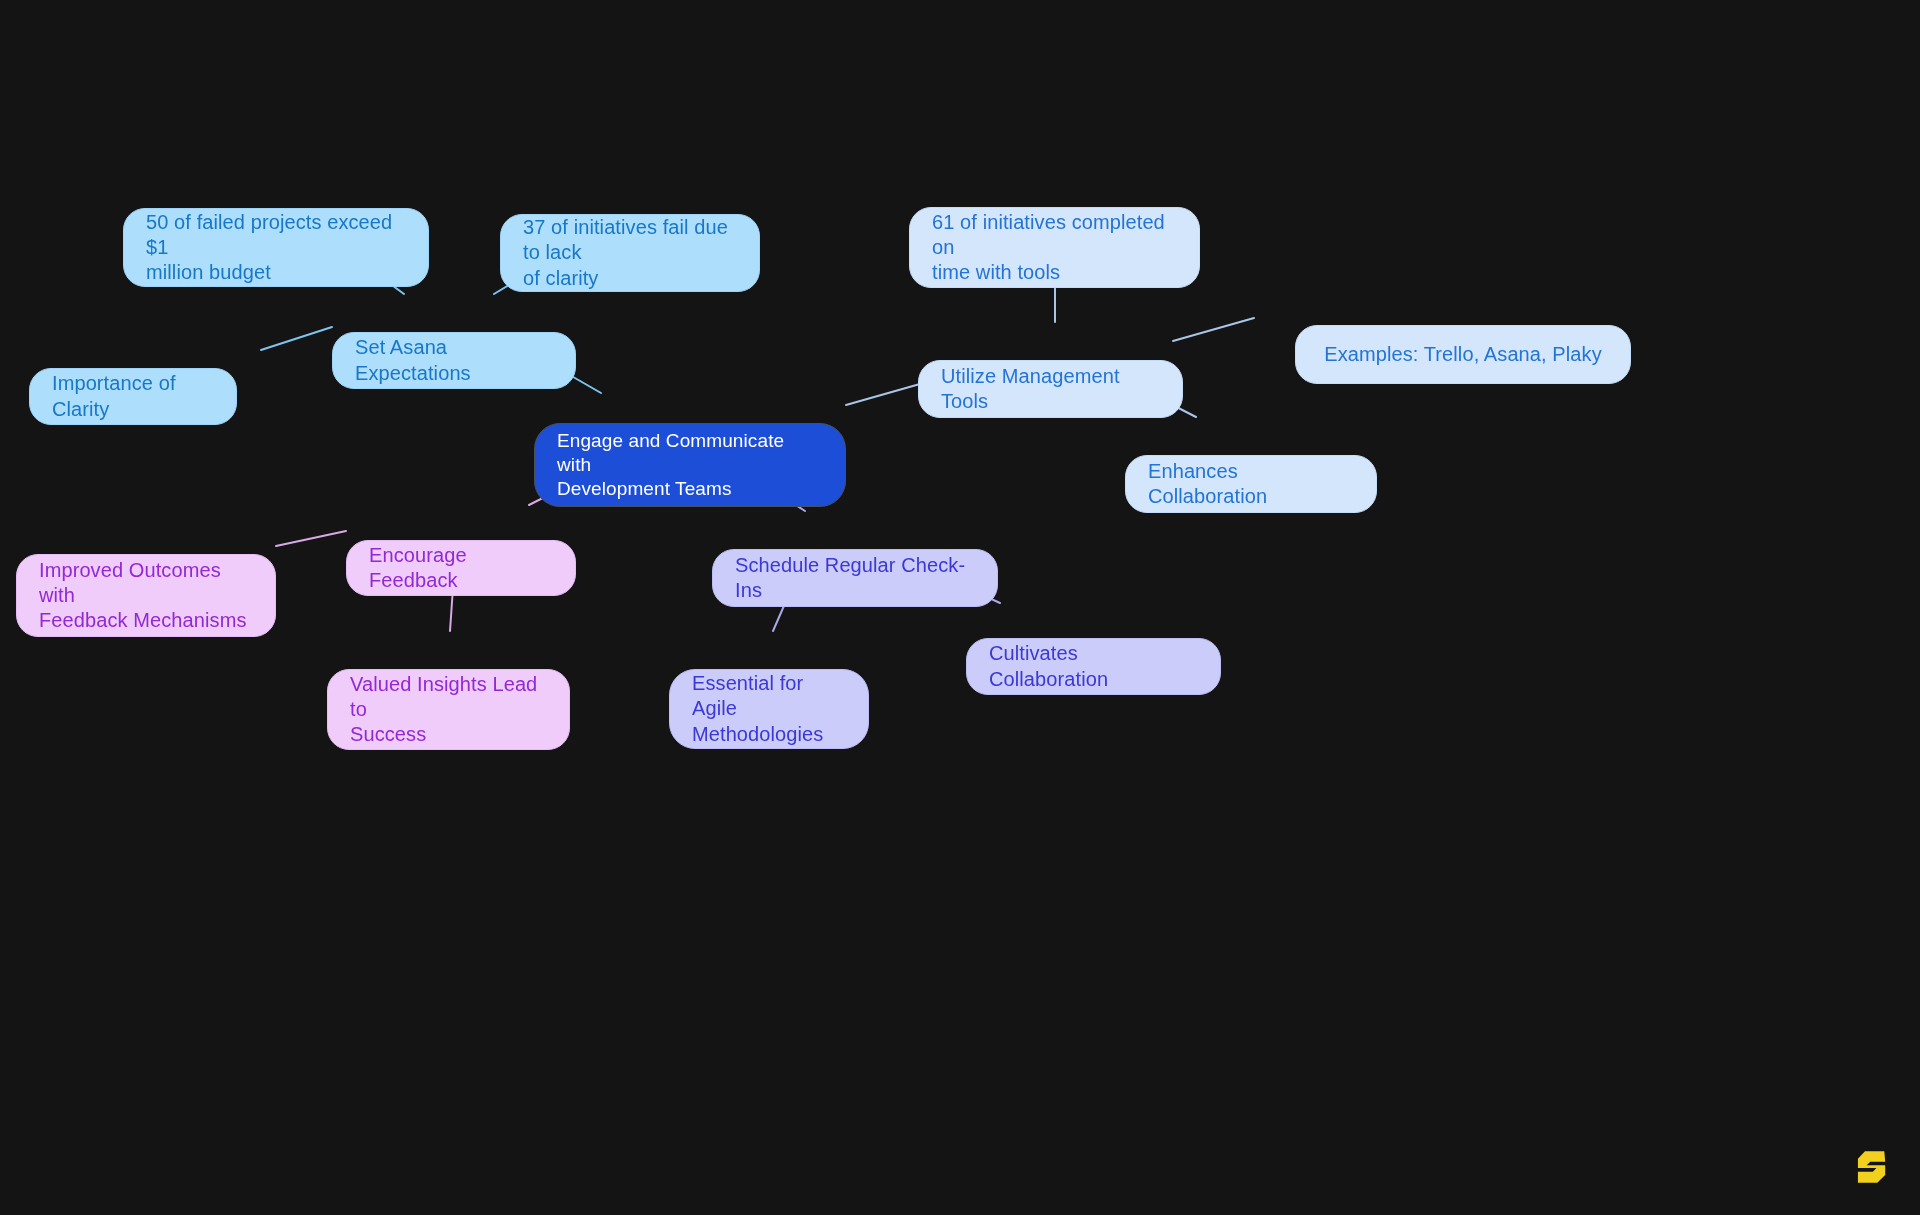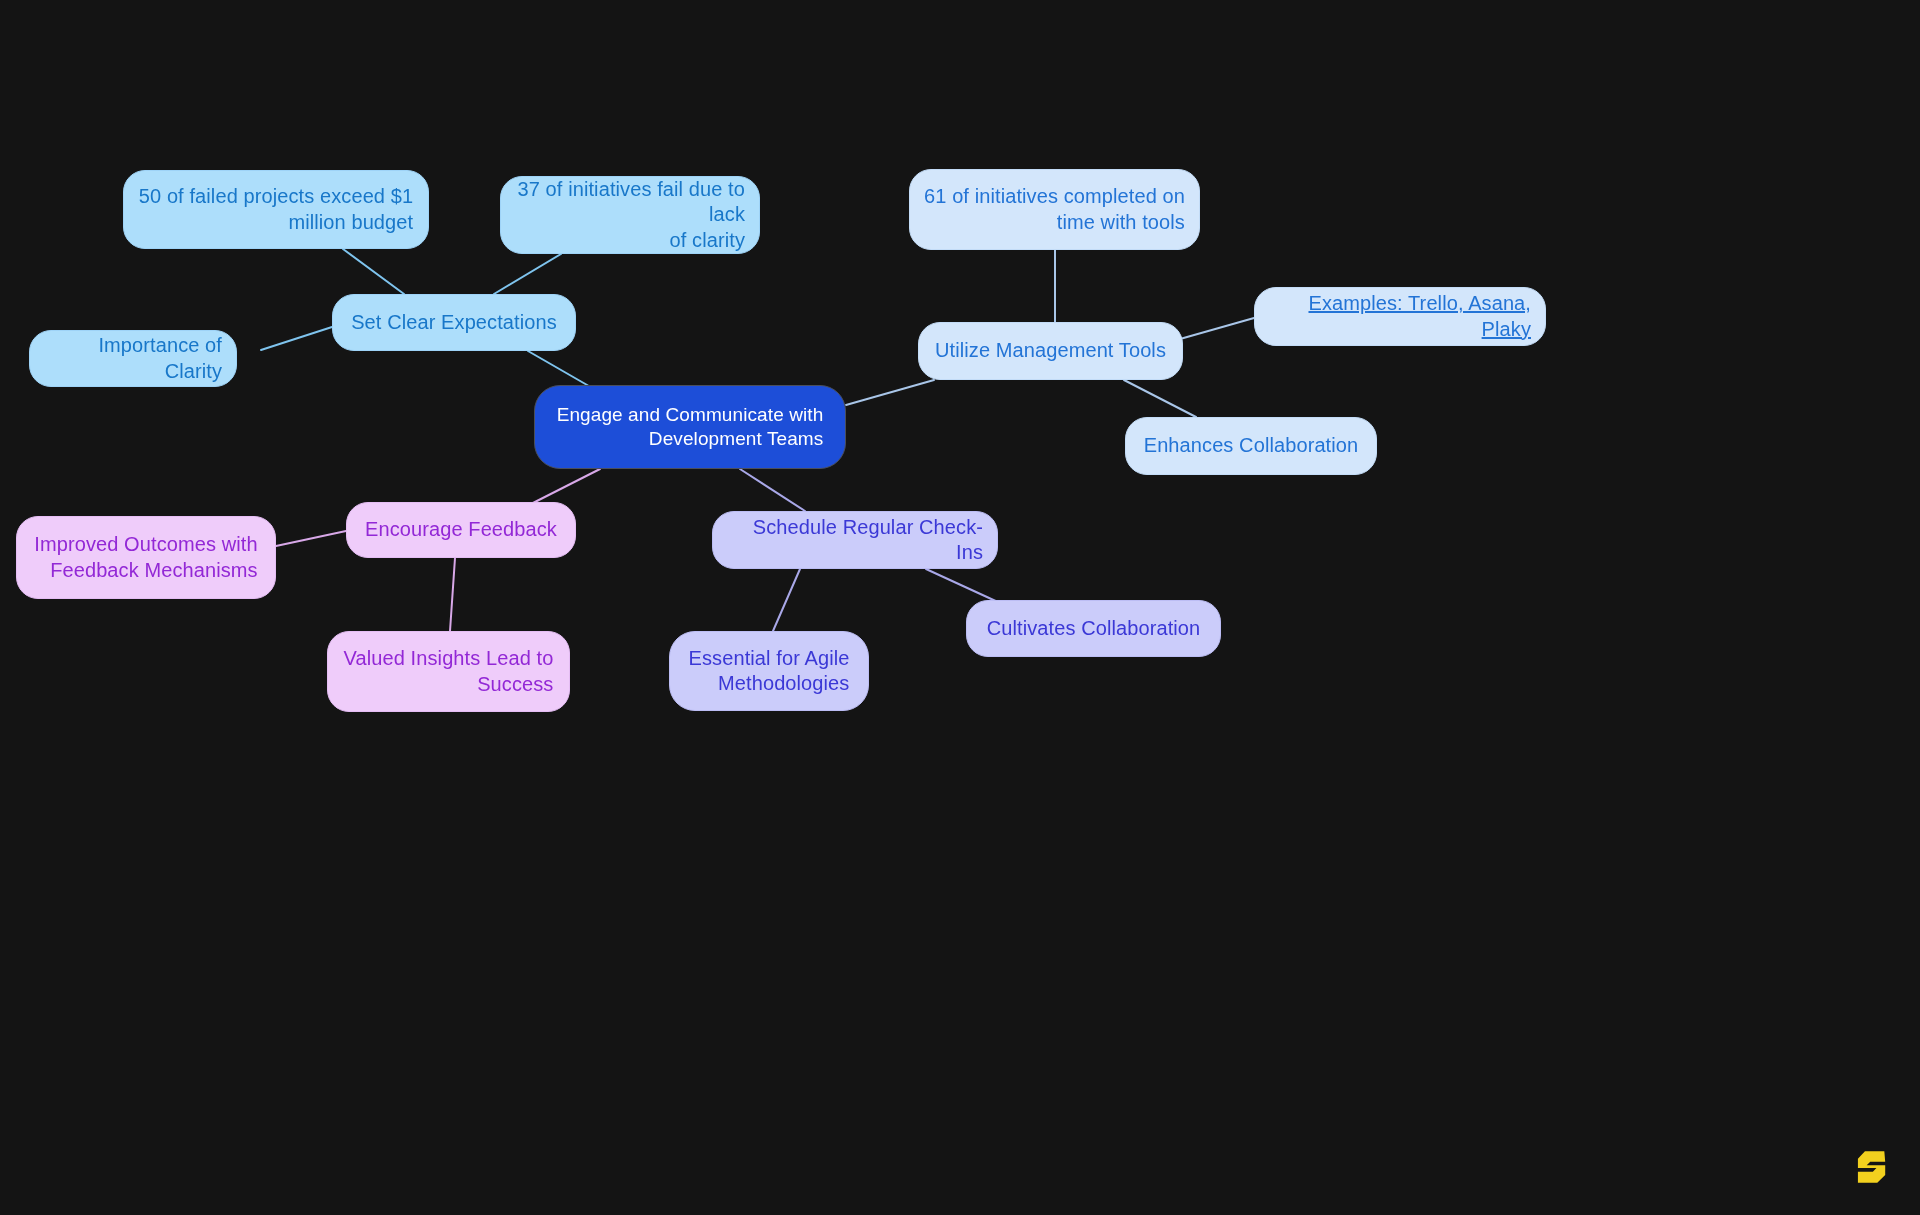--- a/index.html
+++ b/index.html
@@ -26,26 +26,27 @@
     width: 1920px;
     height: 1215px;
     pointer-events: none;
   }
 
   .node {
     position: absolute;
     display: flex;
     align-items: center;
     justify-content: center;
-    text-align: right;
+    text-align: left;
     border-radius: 22px;
     line-height: 1.26;
-    padding: 6px 14px;
+    padding: 6px 22px;
     white-space: pre-line;
     letter-spacing: 0.1px;
+    margin-top: 38px;
   }
 
   .node.root {
     background: #1d4ed8;
     border: 1px solid #4a4f5c;
     color: #ffffff;
     font-size: 19px;
     border-radius: 26px;
   }
 
@@ -103,30 +104,30 @@
       <line x1="276" y1="546" x2="346" y2="531" stroke="#D8A8E8" stroke-width="2" stroke-linecap="round"></line>
       <line x1="455" y1="558" x2="450" y2="631" stroke="#D8A8E8" stroke-width="2" stroke-linecap="round"></line>
       <line x1="740" y1="469" x2="805" y2="511" stroke="#A9A8E8" stroke-width="2" stroke-linecap="round"></line>
       <line x1="800" y1="569" x2="773" y2="631" stroke="#A9A8E8" stroke-width="2" stroke-linecap="round"></line>
       <line x1="926" y1="569" x2="1000" y2="603" stroke="#A9A8E8" stroke-width="2" stroke-linecap="round"></line>
     </svg>
 
   <div id="node-layer">
       <div class="node root" style="left: 534px; top: 385px; width: 312px; height: 84px;"><span>Engage and Communicate with
 Development Teams</span></div>
-      <div class="node cyan" style="left: 332px; top: 294px; width: 244px; height: 57px;"><span>Set Clear Expectations</span></div>
+      <div class="node cyan" style="left: 332px; top: 294px; width: 244px; height: 57px;"><span>Set Asana Expectations</span></div>
       <div class="node cyan" style="left: 123px; top: 170px; width: 306px; height: 79px;"><span>50 of failed projects exceed $1
 million budget</span></div>
       <div class="node cyan" style="left: 500px; top: 176px; width: 260px; height: 78px;"><span>37 of initiatives fail due to lack
 of clarity</span></div>
       <div class="node cyan" style="left: 29px; top: 330px; width: 208px; height: 57px;"><span>Importance of Clarity</span></div>
       <div class="node iceblue" style="left: 918px; top: 322px; width: 265px; height: 58px;"><span>Utilize Management Tools</span></div>
       <div class="node iceblue" style="left: 909px; top: 169px; width: 291px; height: 81px;"><span>61 of initiatives completed on
 time with tools</span></div>
-      <div class="node iceblue" style="left: 1254px; top: 287px; width: 292px; height: 59px; text-decoration: underline;"><span>Examples: Trello, Asana, Plaky</span></div>
+      <div class="node iceblue" style="left: 1295px; top: 287px; width: 336px; height: 59px;"><span>Examples: Trello, Asana, Plaky</span></div>
       <div class="node iceblue" style="left: 1125px; top: 417px; width: 252px; height: 58px;"><span>Enhances Collaboration</span></div>
       <div class="node pink" style="left: 346px; top: 502px; width: 230px; height: 56px;"><span>Encourage Feedback</span></div>
       <div class="node pink" style="left: 16px; top: 516px; width: 260px; height: 83px;"><span>Improved Outcomes with
 Feedback Mechanisms</span></div>
       <div class="node pink" style="left: 327px; top: 631px; width: 243px; height: 81px;"><span>Valued Insights Lead to
 Success</span></div>
       <div class="node periwinkle" style="left: 712px; top: 511px; width: 286px; height: 58px;"><span>Schedule Regular Check-Ins</span></div>
       <div class="node periwinkle" style="left: 669px; top: 631px; width: 200px; height: 80px; border-radius: 26px;"><span>Essential for Agile
 Methodologies</span></div>
       <div class="node periwinkle" style="left: 966px; top: 600px; width: 255px; height: 57px;"><span>Cultivates Collaboration</span></div>

